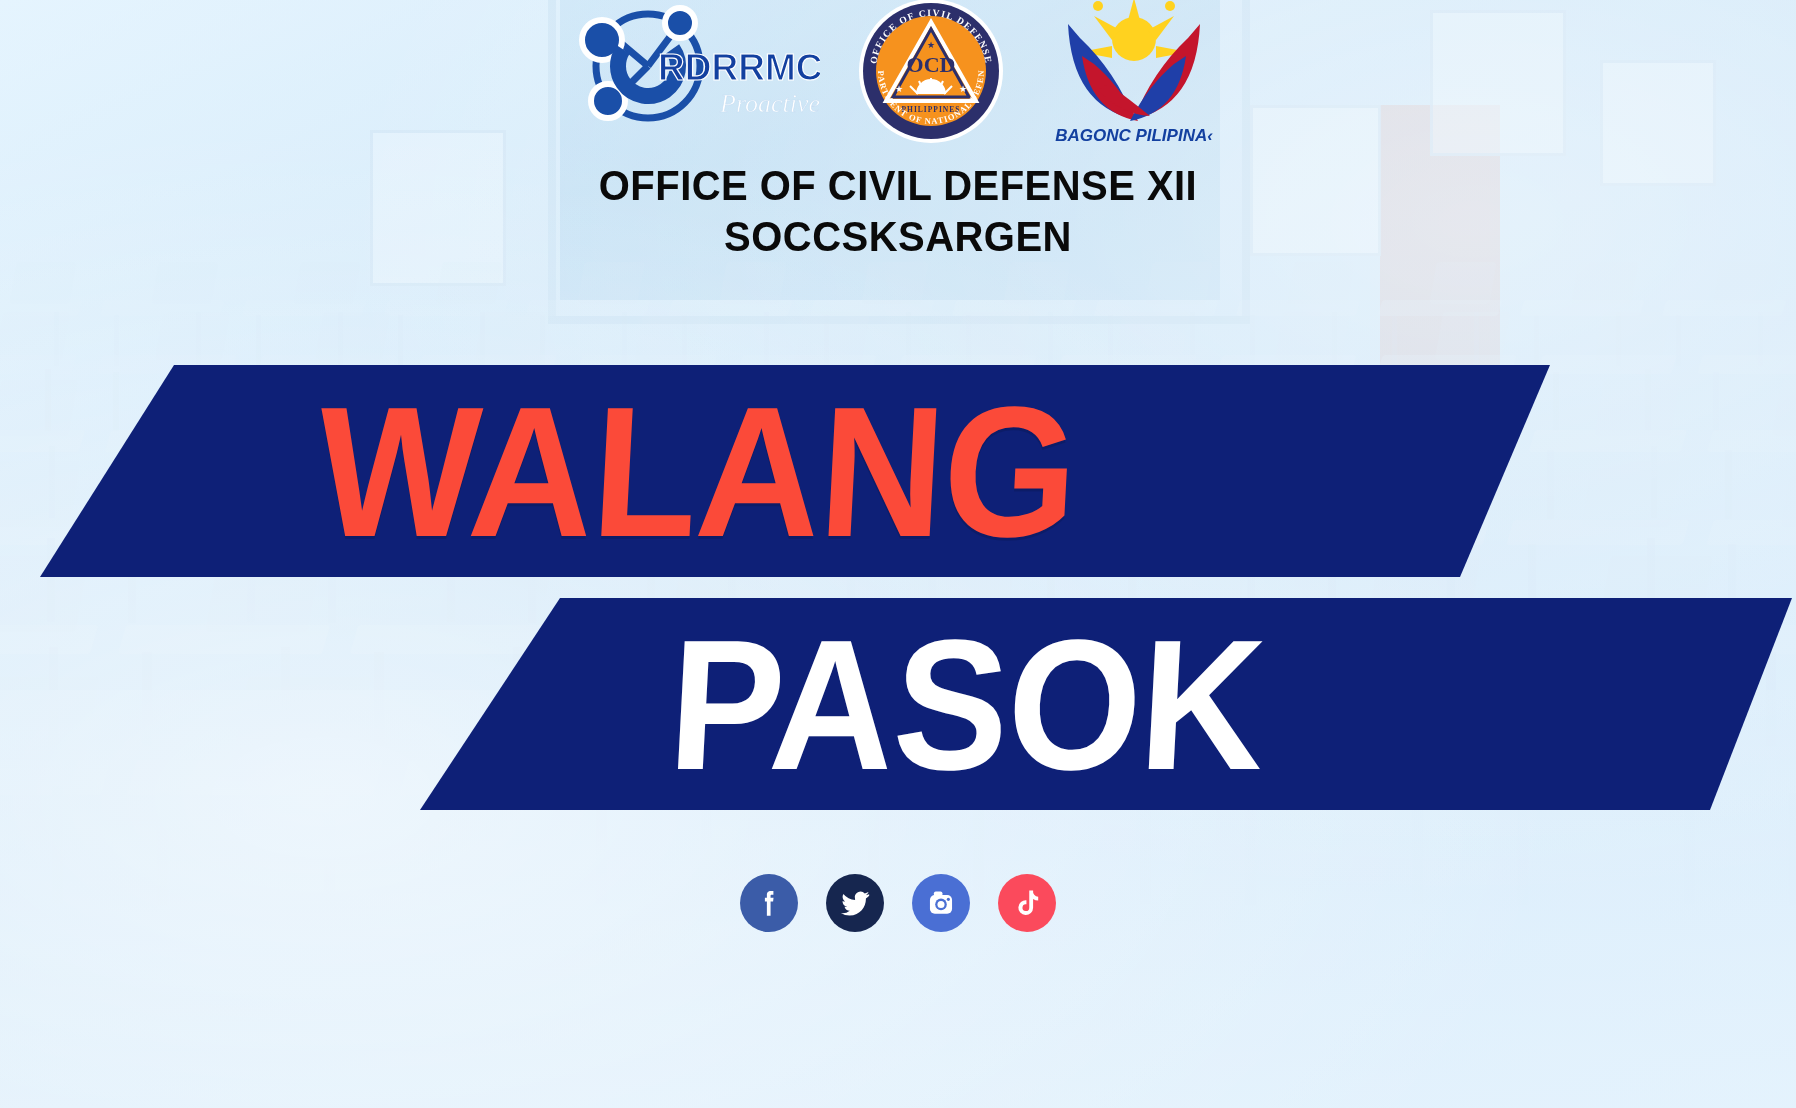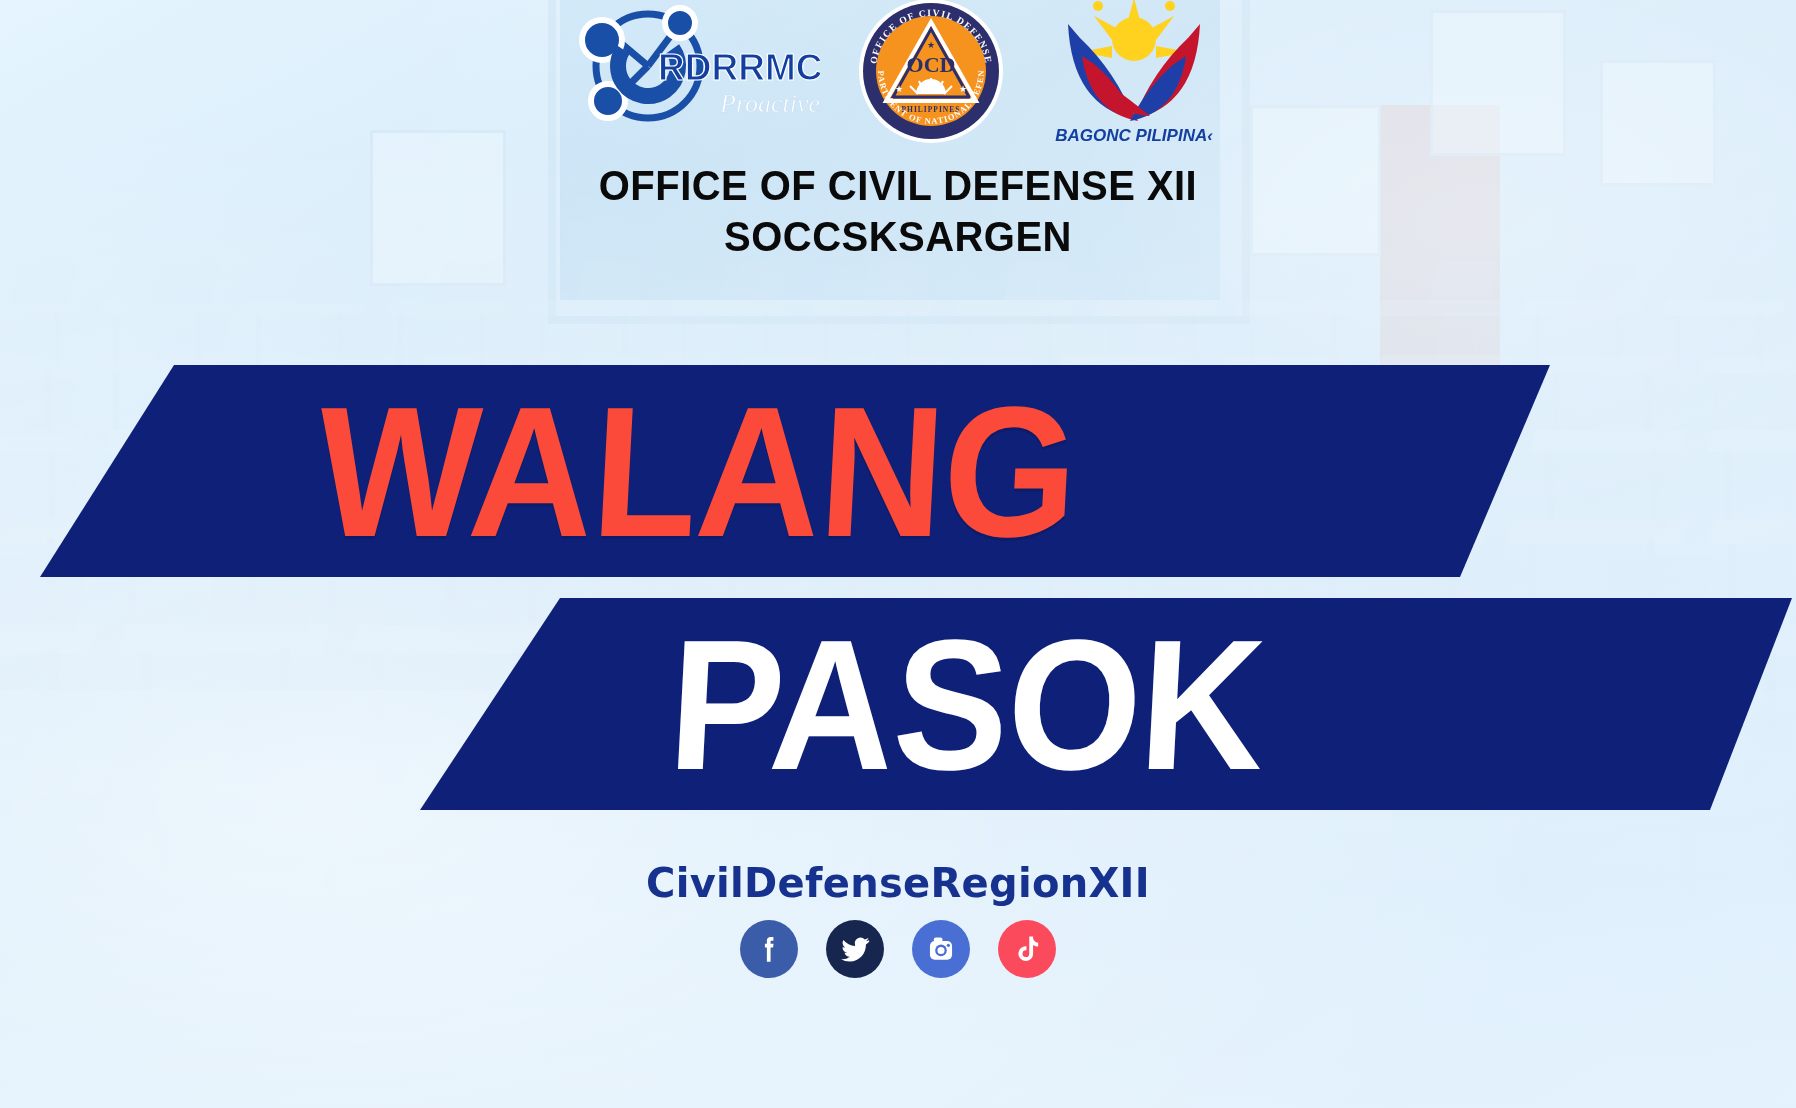--- a/index.html
+++ b/index.html
@@ -485,21 +485,20 @@
 
   <div class="band band-walang">
     <span class="word">WALANG</span>
   </div>
 
   <div class="band band-pasok">
     <span class="word">PASOK</span>
   </div>
 
   <div class="footer">
-    <div class="handle">CivilDefenseRegionXII</div>
 
     <div class="social-row">
 
       <div class="social s-fb">
         <svg width="34" height="34" viewBox="0 0 24 24" fill="#ffffff">
           <path d="M15.2 8.3h-2.1V6.9c0-.6.4-.8.7-.8h1.3V3.6l-1.9 0c-2.2 0-2.7 1.6-2.7 2.7v2H9.1v2.6h1.4V21h2.6v-10.1h1.8l.3-2.6z"></path>
         </svg>
       </div>
 
       <div class="social s-tw">

